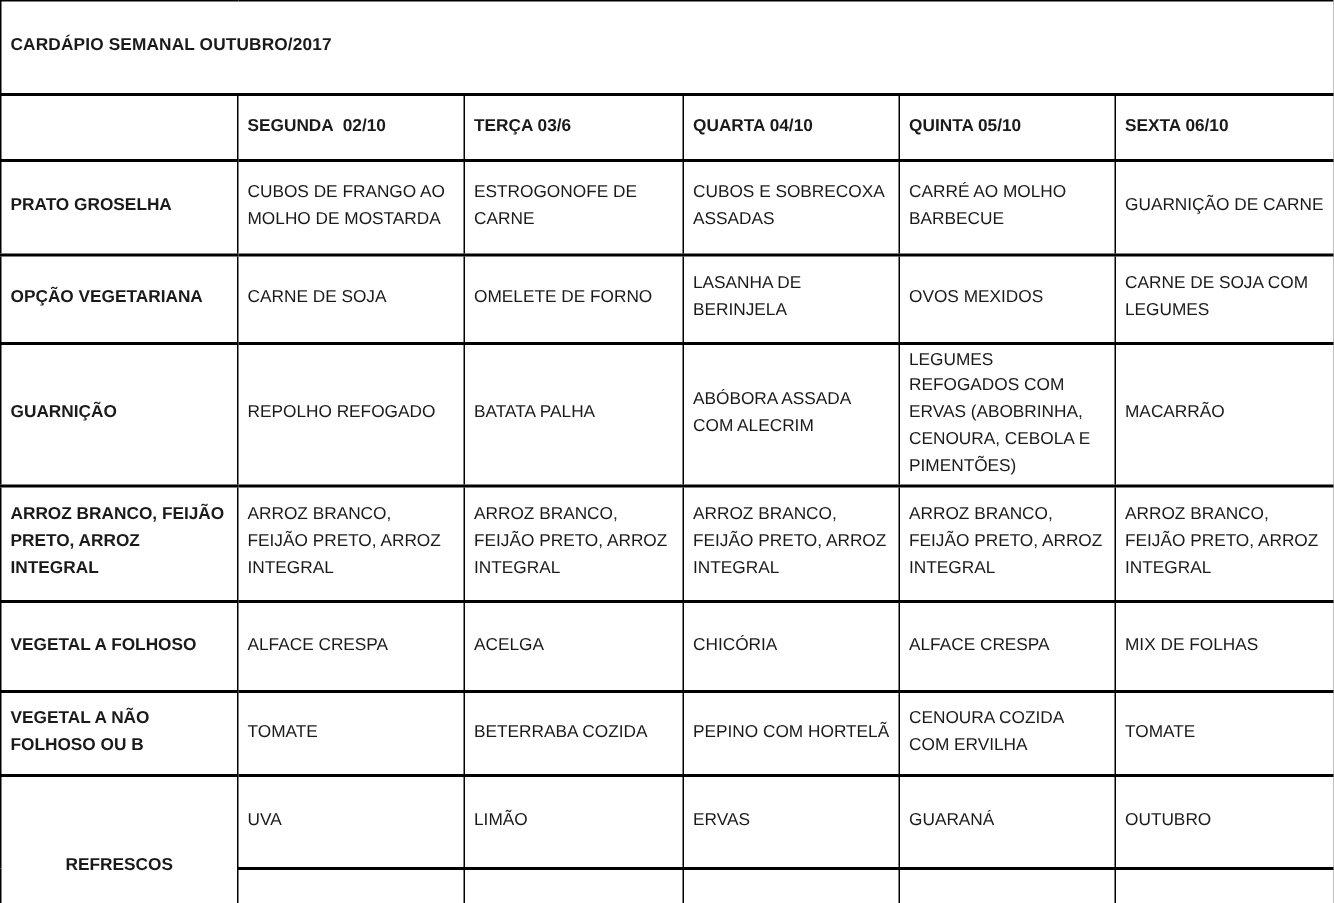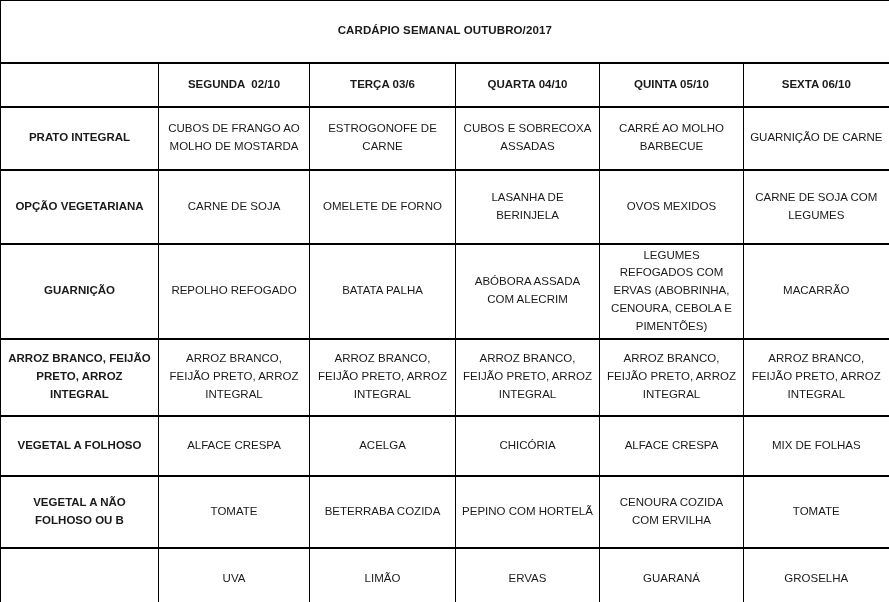--- a/index.html
+++ b/index.html
@@ -8,21 +8,20 @@
     height: 602px;
     border-collapse: collapse;
     table-layout: fixed;
     font-family: "Liberation Sans", sans-serif;
     color: #1a1a1a;
     background: #ffffff;
   }
   .menu-table td {
     border: solid #000000;
     border-width: 2px 1px;
-    text-align: center;
     vertical-align: middle;
     font-size: 11.5px;
     line-height: 1.55;
     padding: 2px 6px;
     overflow: hidden;
   }
   .menu-table tr:first-child td { border-top-width: 1px; }
   .menu-table tr:last-child td { border-bottom-width: 4px; }
   .menu-table td:first-child { border-left-width: 1px; }
   .menu-table td:last-child { border-right-width: 2px; }
@@ -49,25 +48,25 @@
   }
   .small-text {
     font-size: 8.5px;
     line-height: 1.5;
     padding: 2px 4px;
   }
   
   .r-title   { height: 62px; }
   .r-header  { height: 44px; }
   .r-prato   { height: 63px; }
-  .r-opcao   { height: 74px; }
+  .r-opcao   { height: 59px; }
   .r-guarn   { height: 62px; }
   .r-arroz   { height: 77px; }
   .r-vegfol  { height: 60px; }
-  .r-vegnao  { height: 72px; }
+  .r-vegnao  { height: 56px; }
   .r-refr1   { height: 62px; }
   .r-refr2   { height: 61px; }
 </style>
 </head>
 <body>
 
 <table class="menu-table">
   <colgroup>
     <col style="width:158px">
     <col style="width:151px">
@@ -85,21 +84,21 @@
   <tr class="r-header">
     <td class="label-cell"></td>
     <td class="header-cell">SEGUNDA  02/10</td>
     <td class="header-cell">TERÇA 03/6</td>
     <td class="header-cell">QUARTA 04/10</td>
     <td class="header-cell">QUINTA 05/10</td>
     <td class="header-cell">SEXTA 06/10</td>
   </tr>
 
   <tr class="r-prato">
-    <td class="label-cell">PRATO INTEGRAL</td>
+    <td class="label-cell">PRATO GROSELHA</td>
     <td>CUBOS DE FRANGO AO MOLHO DE MOSTARDA</td>
     <td>ESTROGONOFE DE CARNE</td>
     <td>CUBOS E SOBRECOXA ASSADAS</td>
     <td>CARRÉ AO MOLHO BARBECUE</td>
     <td>GUARNIÇÃO DE CARNE</td>
   </tr>
 
   <tr class="r-opcao">
     <td class="label-cell">OPÇÃO VEGETARIANA</td>
     <td>CARNE DE SOJA</td>
@@ -144,21 +143,21 @@
     <td>CENOURA COZIDA COM ERVILHA</td>
     <td>TOMATE</td>
   </tr>
 
   <tr class="r-refr1">
     <td rowspan="2" class="label-cell refrescos-label">REFRESCOS</td>
     <td>UVA</td>
     <td>LIMÃO</td>
     <td>ERVAS</td>
     <td>GUARANÁ</td>
-    <td>GROSELHA</td>
+    <td>OUTUBRO</td>
   </tr>
 
   <tr class="r-refr2">
     <td>TANGERINA</td>
     <td>MANGA</td>
     <td>LARANJA</td>
     <td>GOIABA</td>
     <td>CAJU</td>
   </tr>
 </tbody>

